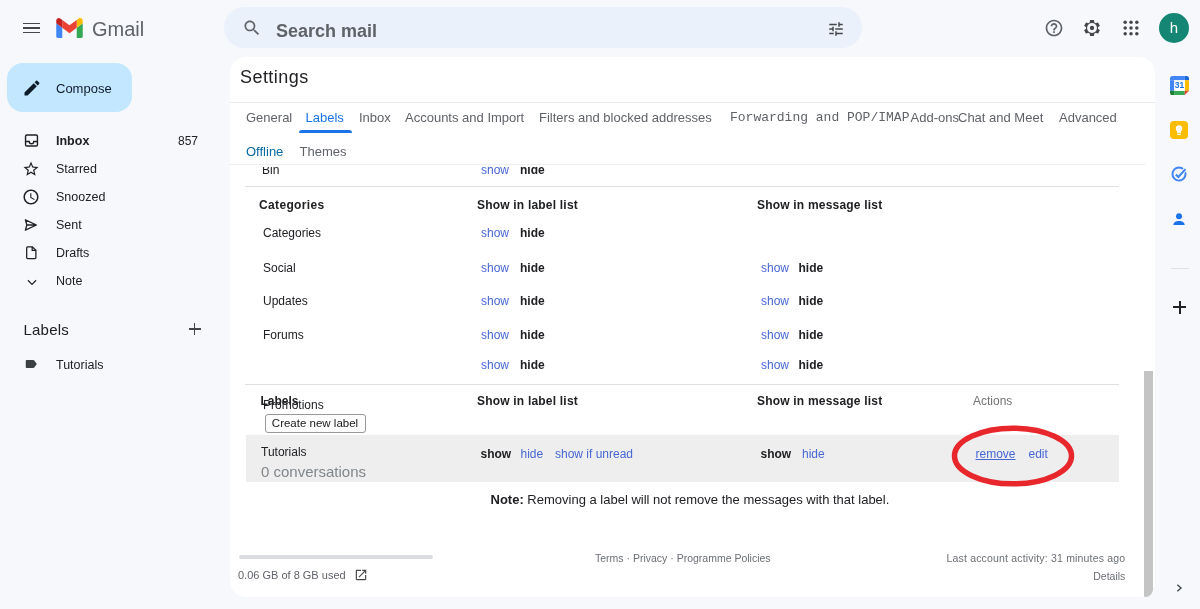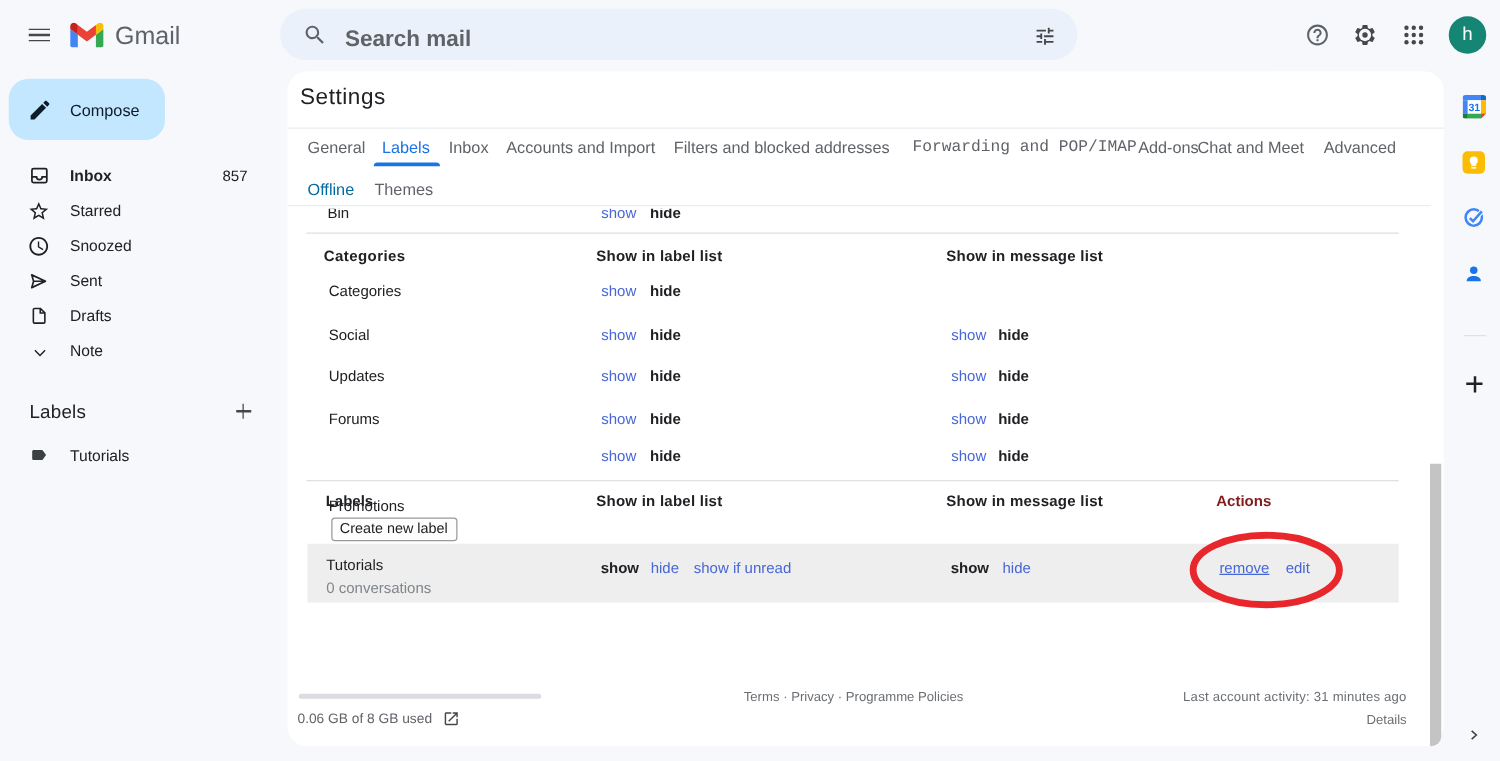--- a/index.html
+++ b/index.html
@@ -162,35 +162,36 @@
   <div class="t" style="left:251px;top:196px;font-size:12px;color:#4767d6;">show</div>
   <div class="t" style="left:290px;top:196px;font-size:12px;font-weight:700;color:#202124;">hide</div>
   <div class="t" style="left:531px;top:196px;font-size:12px;color:#4767d6;">show</div>
   <div class="t" style="left:568.5px;top:196px;font-size:12px;font-weight:700;color:#202124;">hide</div>
 
   <div class="ab" style="left:15px;top:220.5px;width:874px;height:1.4px;background:#e0e0e0;"></div>
 
   <div class="t" style="left:30.5px;top:232px;font-size:12px;font-weight:700;color:#202124;">Labels</div>
   <div class="t" style="left:247px;top:232px;font-size:12px;font-weight:700;letter-spacing:0.2px;color:#202124;">Show in label list</div>
   <div class="t" style="left:527px;top:232px;font-size:12px;font-weight:700;letter-spacing:0.2px;color:#202124;">Show in message list</div>
-  <div class="t" style="left:743px;top:232px;font-size:12px;font-weight:700;color:#7f1d1d;">Actions</div>
+  <div class="t" style="left:743px;top:232px;font-size:12px;font-weight:400;color:#737373;">Actions</div>
 
   <div class="ab" style="left:34.5px;top:251px;width:101px;height:18.5px;background:#fdfdfd;border:1px solid #999;border-radius:3px;font-size:11.5px;color:#202124;text-align:center;line-height:16.5px;">Create new label</div>
 
   <div class="ab" style="left:16px;top:272px;width:873px;height:46.5px;background:#eee;"></div>
   <div class="t" style="left:31px;top:283px;font-size:12px;color:#202124;">Tutorials</div>
-  <div class="t" style="left:31px;top:301px;font-size:12px;color:#80868b;">0 conversations</div>
+  <div class="t" style="left:31px;top:301px;font-size:15px;color:#80868b;">0 conversations</div>
   <div class="t" style="left:250.5px;top:284.5px;font-size:12px;font-weight:700;color:#202124;">show</div>
   <div class="t" style="left:290.5px;top:284.5px;font-size:12px;color:#4767d6;">hide</div>
   <div class="t" style="left:325px;top:284.5px;font-size:12px;color:#4767d6;">show if unread</div>
   <div class="t" style="left:530.5px;top:284.5px;font-size:12px;font-weight:700;color:#202124;">show</div>
   <div class="t" style="left:572px;top:284.5px;font-size:12px;color:#4767d6;">hide</div>
   <div class="t" style="left:745.5px;top:284.5px;font-size:12px;color:#4767d6;text-decoration:underline;">remove</div>
   <div class="t" style="left:798.5px;top:284.5px;font-size:12px;color:#4767d6;">edit</div>
 
+  <div class="t" style="left:260.5px;top:330px;font-size:13px;color:#202124;"><b>Note:</b> Removing a label will not remove the messages with that label.</div>
 </div>
 
 <svg class="ab" style="left:950px;top:425px;" width="128" height="64" viewBox="0 0 128 64">
     <ellipse cx="63" cy="31" rx="58.5" ry="27.8" fill="none" stroke="#e8272c" stroke-width="5.5"></ellipse>
   </svg>
 
 <div class="ab" style="left:238.5px;top:555px;width:194.5px;height:3.5px;background:#dadce0;border-radius:2px;"></div>
 <div class="t" style="left:238px;top:570px;font-size:11px;color:#5f6368;">0.06 GB of 8 GB used</div>
 <svg class="ab" style="left:354px;top:568px;" width="14" height="14" viewBox="0 0 24 24">
     <path fill="#444746" d="M19 19H5V5h7V3H5c-1.11 0-2 .9-2 2v14c0 1.1.89 2 2 2h14c1.1 0 2-.9 2-2v-7h-2v7zM14 3v2h3.59l-9.83 9.83 1.41 1.41L19 6.41V10h2V3h-7z"></path>

